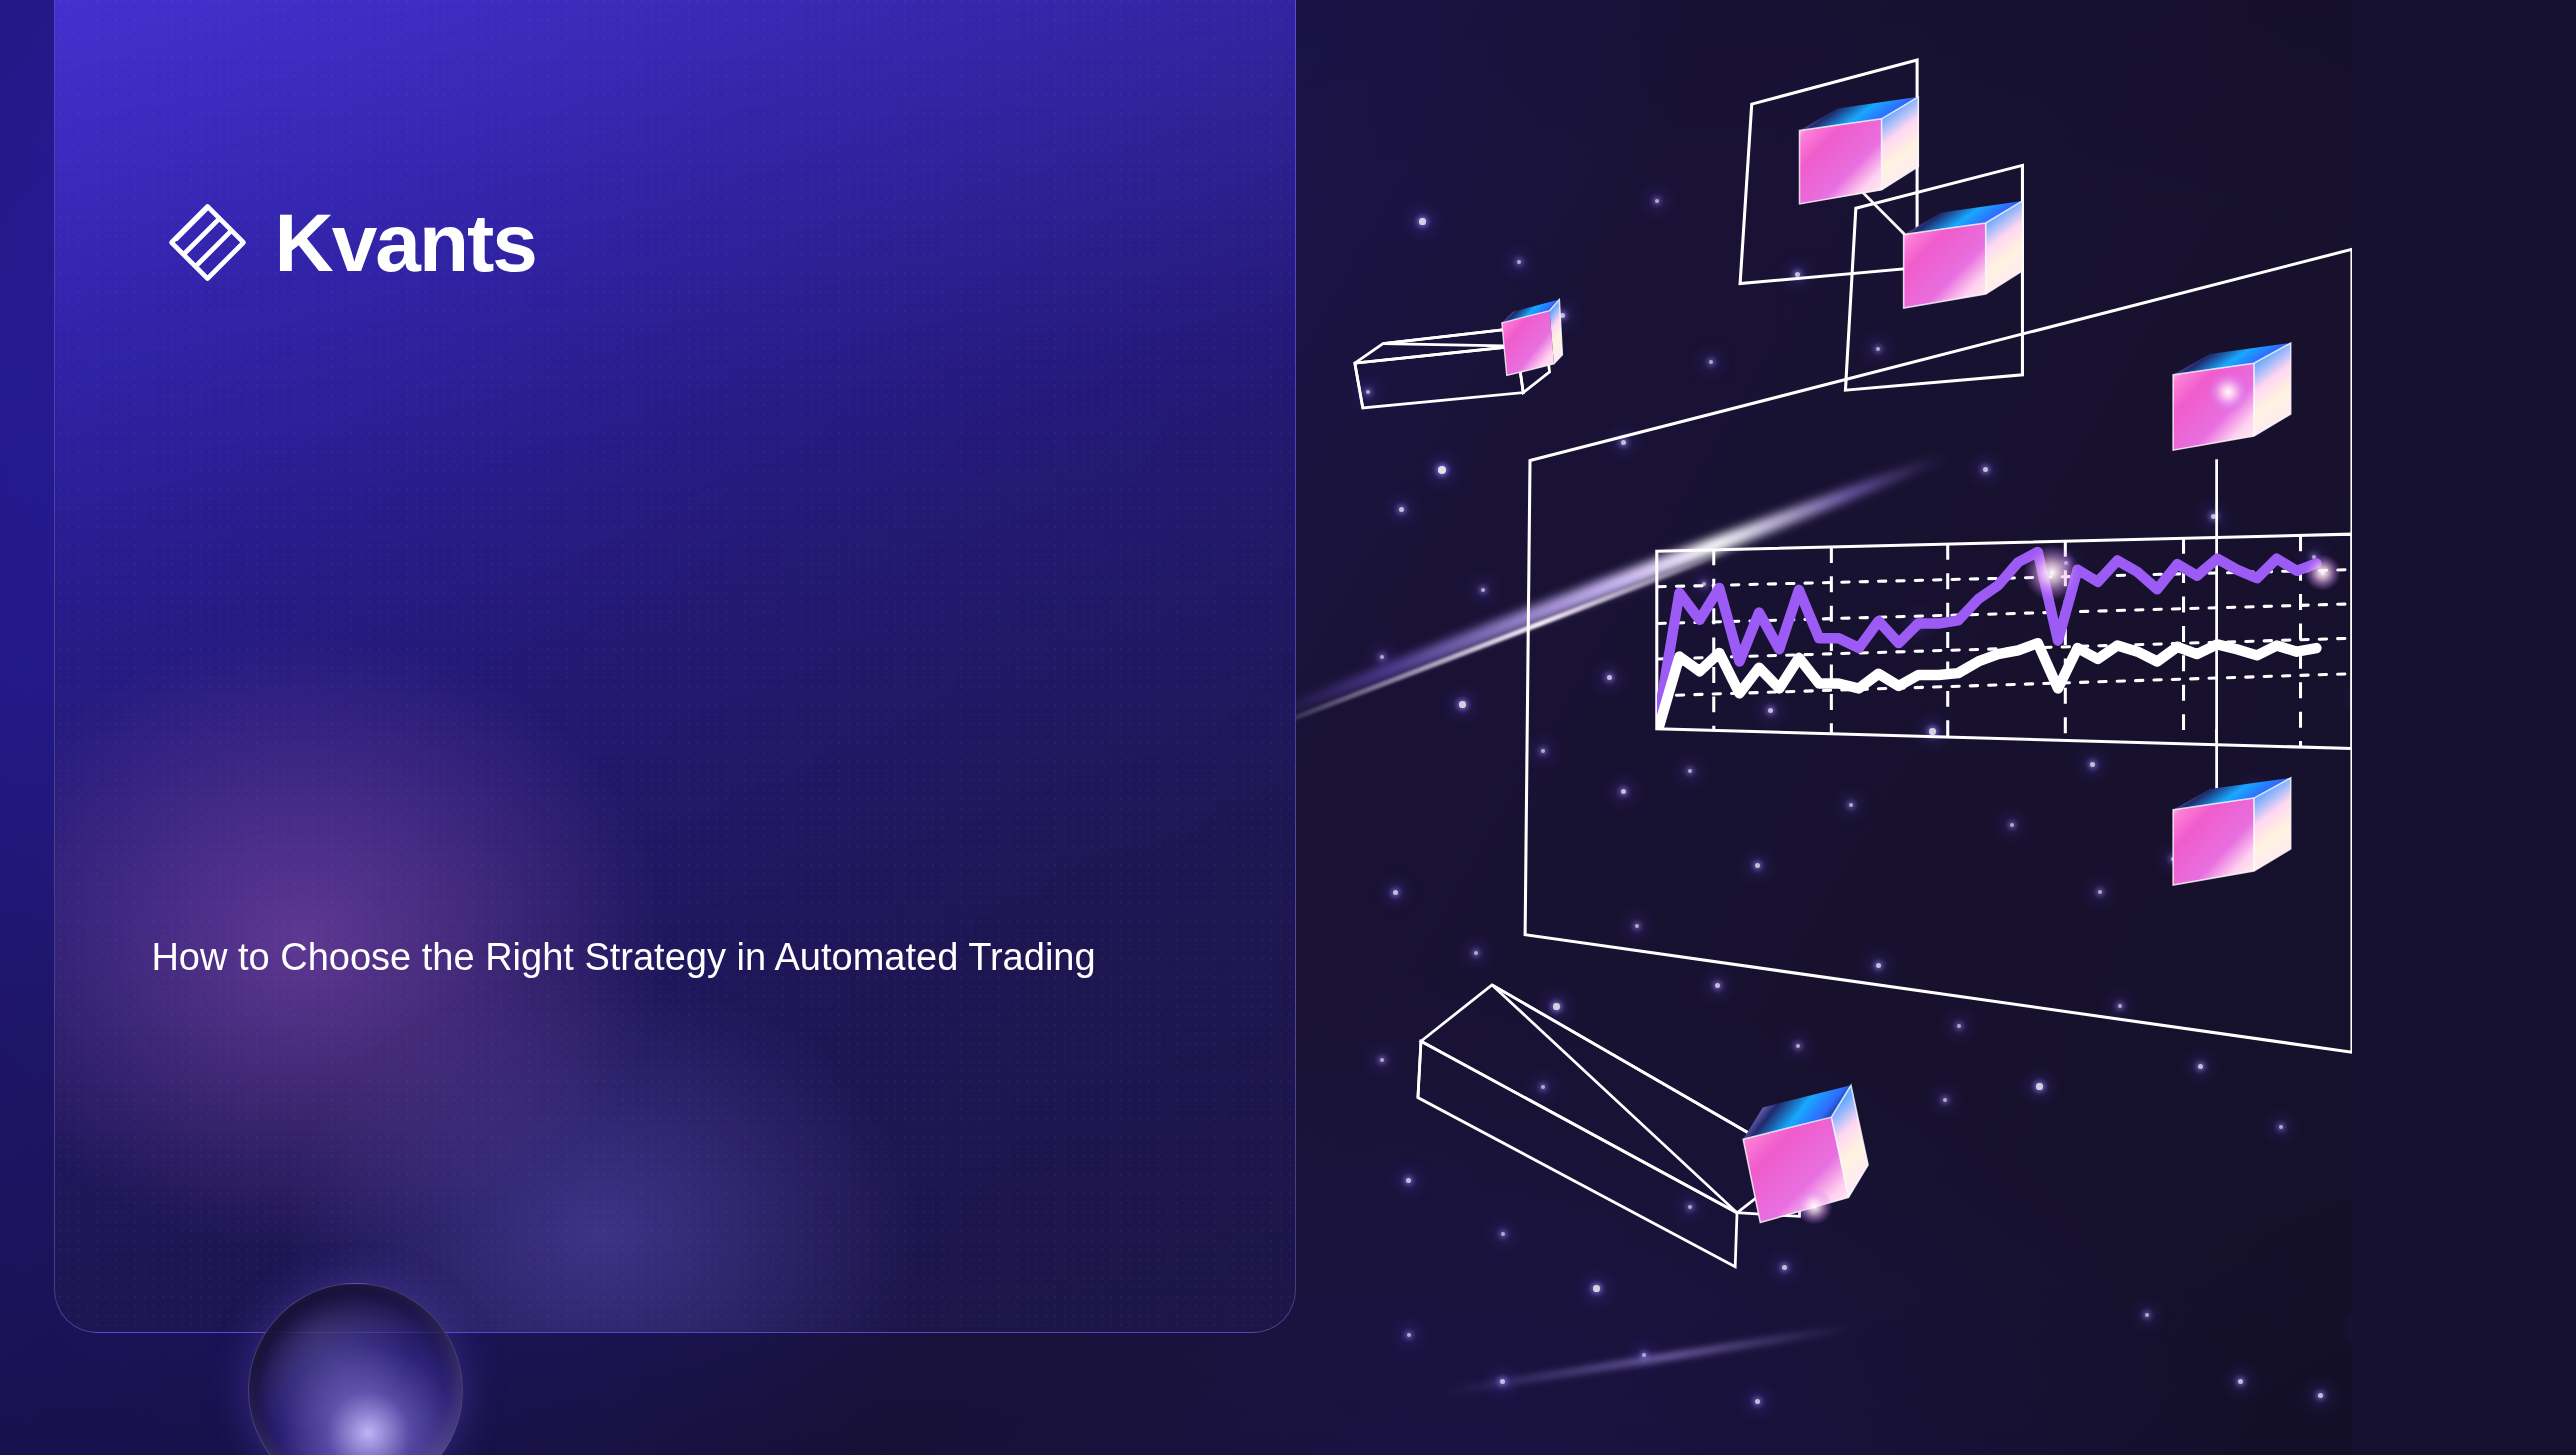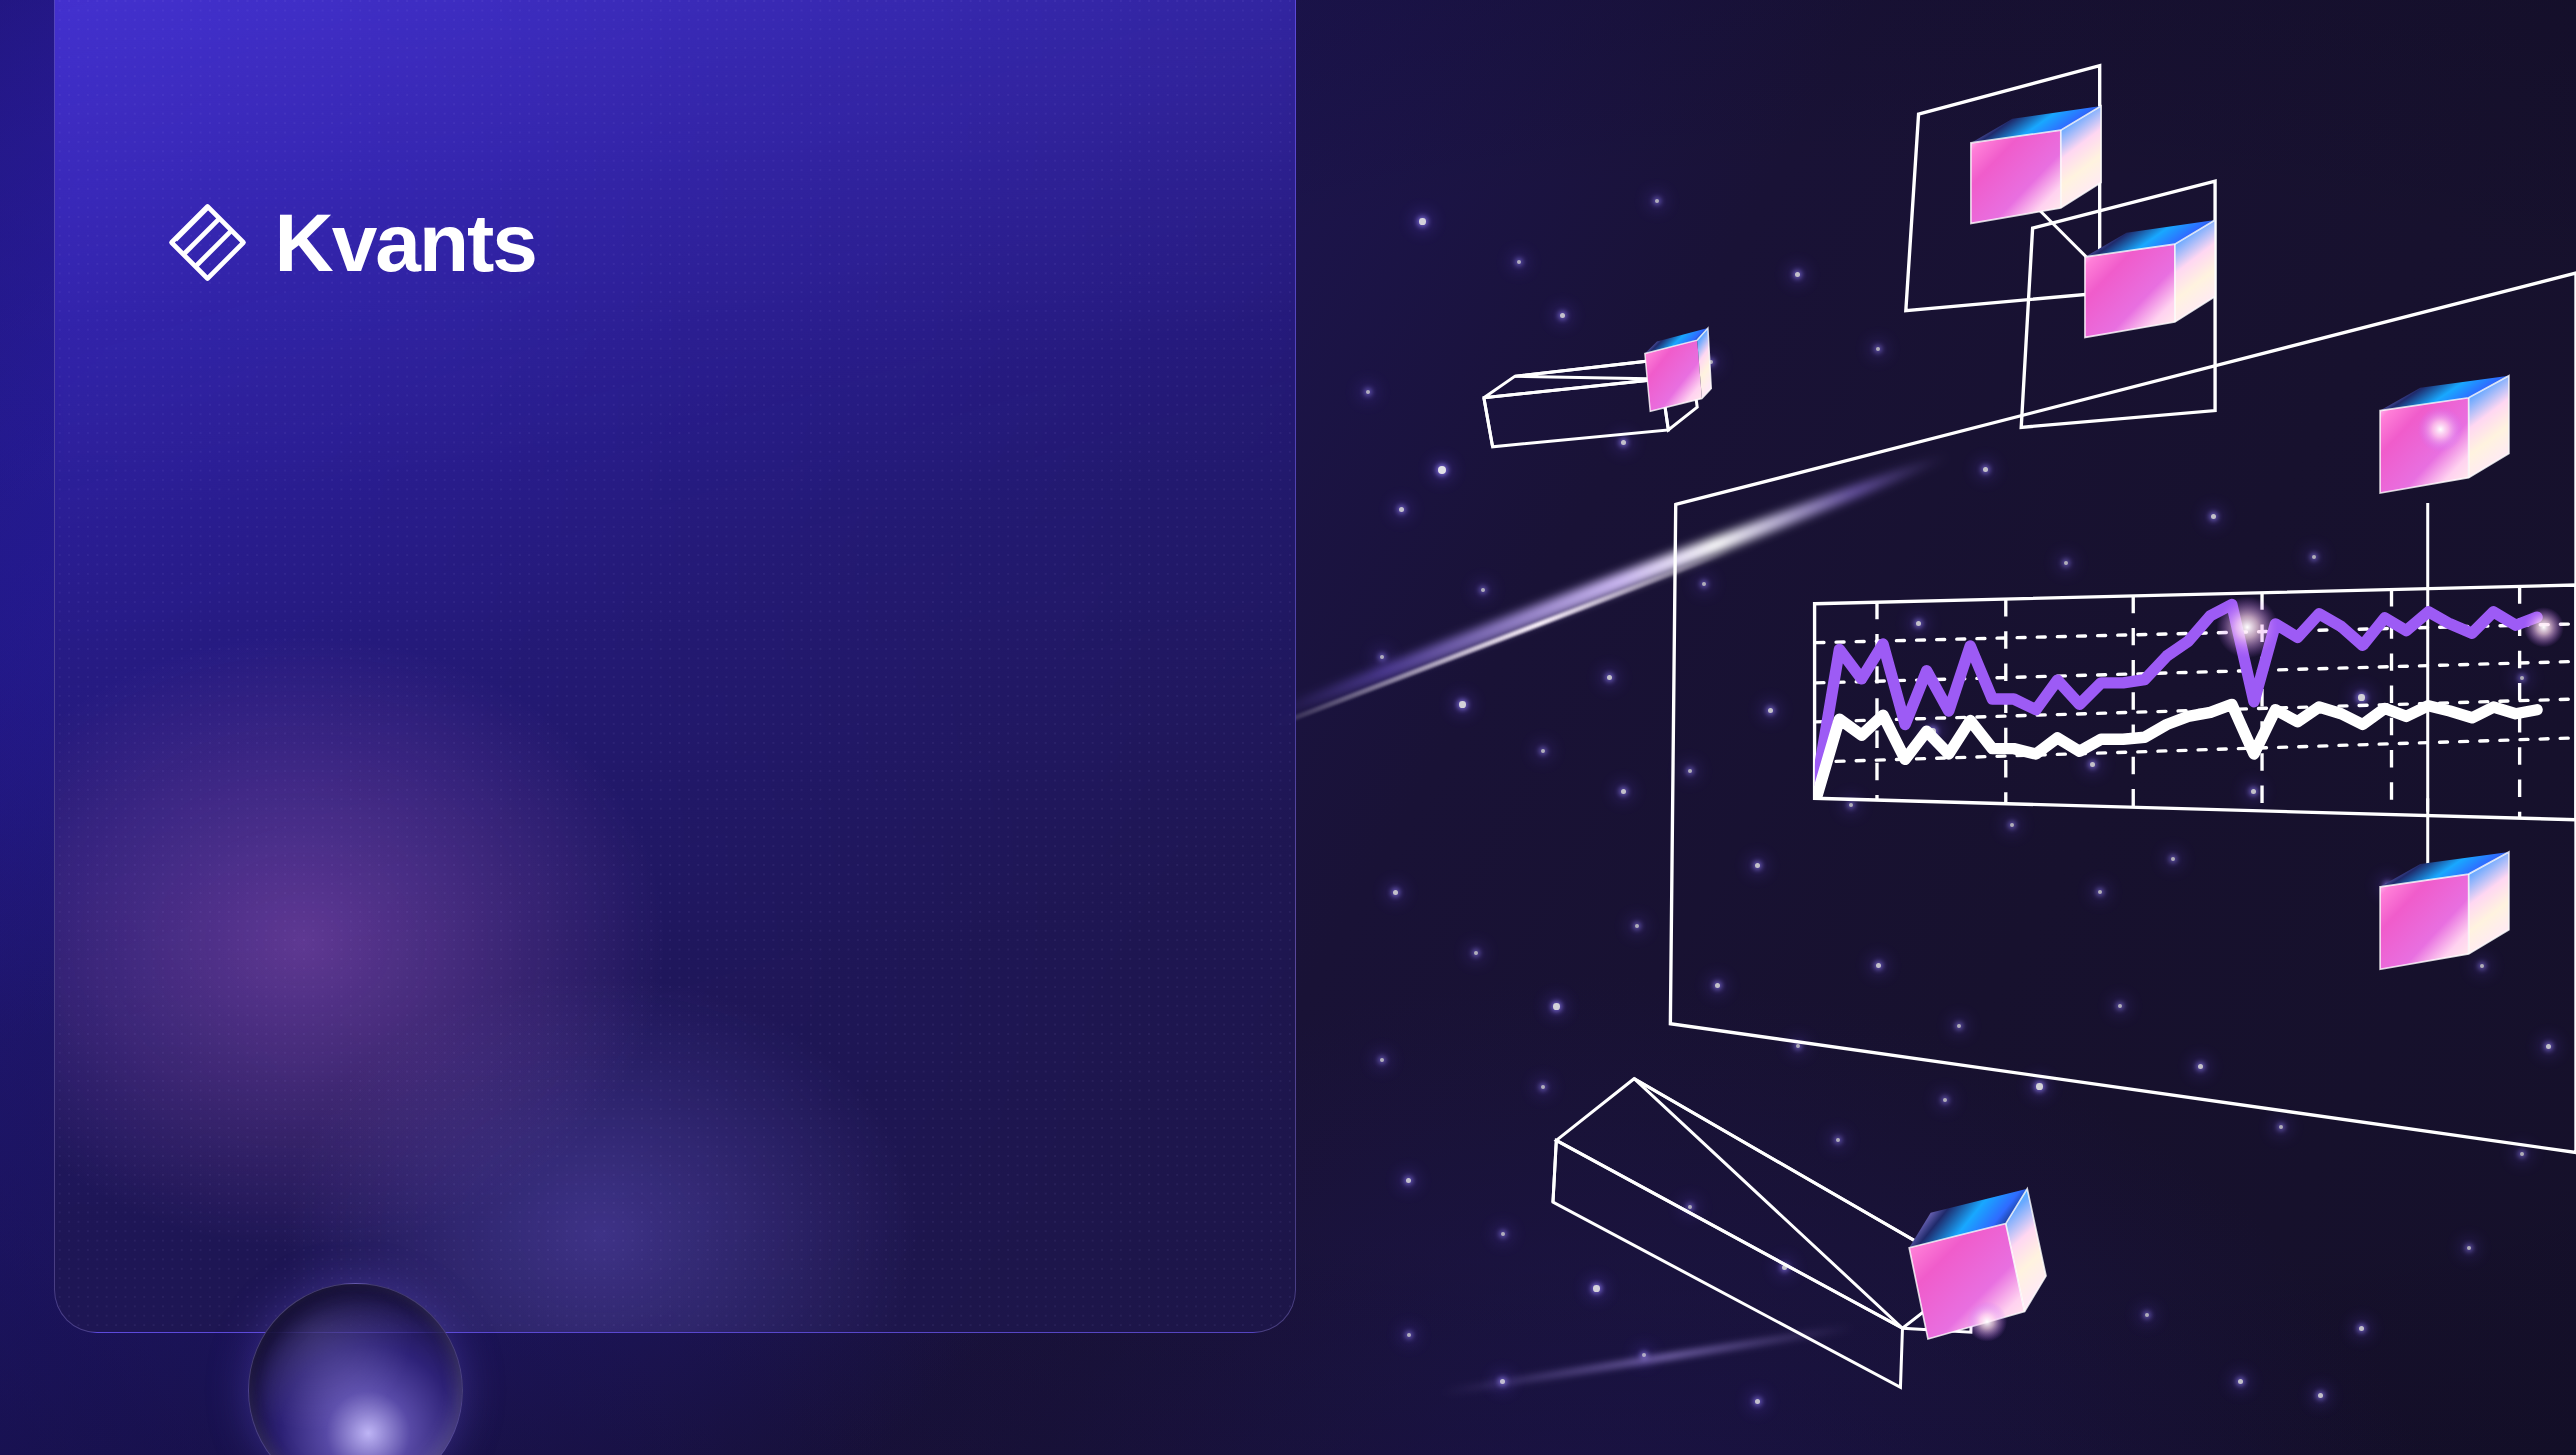--- a/index.html
+++ b/index.html
@@ -1,19 +1,19 @@
 <!DOCTYPE html>
 <html style="font-size:10.7px"><head>
 <meta charset="utf-8">
 <style>
   * { margin:0; padding:0; box-sizing:border-box; }
   html,body { width:2576px; height:1455px; overflow:hidden; background:#15102e; }
   body { font-family:"Liberation Sans", sans-serif; }
 
-  #stage { position:relative; width:2576px; height:1455px; overflow:hidden;
+  #stage { position:relative; width:2352px; height:1455px; overflow:hidden;
            background:#be185d; }
 
   
   .bg-base { position:absolute; inset:0;
     background:
       radial-gradient(939px 738px at 6% 4%,   #3422c4 0%, rgba(52,34,196,0) 62%),
       radial-gradient(1140px 1006px at 0% 30%,  #2b1fae 0%, rgba(43,31,174,0) 60%),
       radial-gradient(1006px 939px at 18% 70%, #241a7a 0%, rgba(36,26,122,0) 62%),
       radial-gradient(1342px 1073px at 62% 115%,#1d1550 0%, rgba(29,21,80,0) 65%),
       linear-gradient(120deg,#2a1cb4 0%, #241a85 17%, #1d1553 36%, #191236 55%, #17112e 75%, #15102a 100%);
@@ -339,15 +339,16 @@
         <line x1="40" y1="102" x2="110" y2="32"></line>
         <line x1="62" y1="118" x2="118" y2="62"></line>
       </g>
       <clipPath id="lclip">
         <rect x="25" y="25" width="74" height="74" transform="rotate(45 62 62)"></rect>
       </clipPath>
     </svg>
     <div class="brand">Kvants</div>
   </div>
 
+  <p class="subtitle">How to Choose the Right Strategy in Automated Trading</p>
 
 </div>
 
 
 </body></html>

